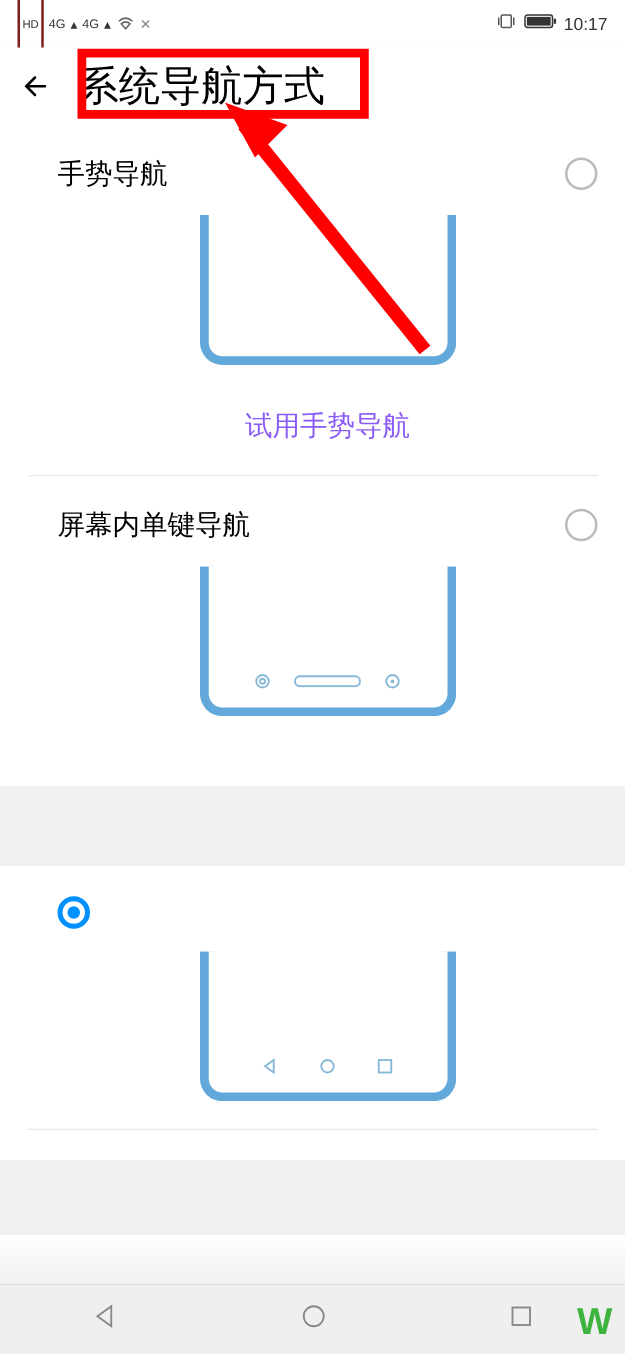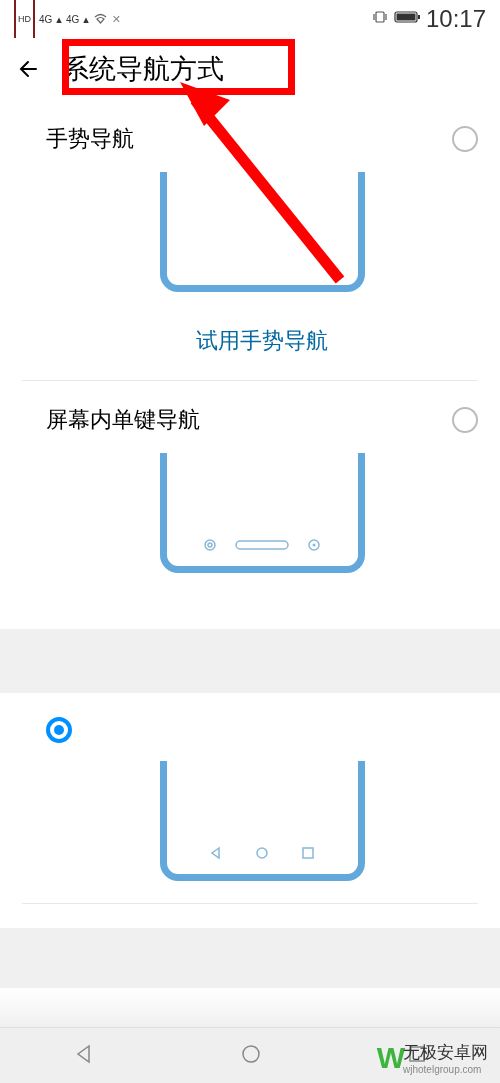--- a/index.html
+++ b/index.html
@@ -46,21 +46,21 @@
     }
     .back-arrow {
       width: 30px;
       height: 30px;
       display: flex;
       align-items: center;
       justify-content: center;
       margin-right: 10px;
     }
     .page-title {
-      font-size: 27px;
+      font-size: 33px;
       color: #000;
       font-weight: 400;
       padding: 3px 8px;
     }
     .title-box {
       position: absolute;
       top: 39px;
       left: 62px;
       width: 233px;
       height: 56px;
@@ -148,21 +148,21 @@
       right: 0;
       display: flex;
       justify-content: center;
       align-items: center;
       gap: 18px;
     }
     .option-link {
       text-align: center;
       padding: 12px 0 24px;
       font-size: 22px;
-      color: #0369a1;
+      color: #8b5cf6;
       font-weight: 500;
     }
     .divider {
       height: 1px;
       background: #e8e8e8;
       margin: 0 22px;
     }
     .gap {
       height: 64px;
       background: #f0f0f0;
@@ -241,21 +241,21 @@
           <path d="M2 4v6M14 4v6" stroke="#555" stroke-width="1.2"></path>
         </svg>
     </span>
     <span>
       <svg width="26" height="14" viewBox="0 0 26 14">
           <rect x="1" y="2" width="22" height="10" rx="2" fill="none" stroke="#333" stroke-width="1.2"></rect>
           <rect x="2.5" y="3.5" width="19" height="7" fill="#333"></rect>
           <rect x="24" y="5" width="2" height="4" fill="#333"></rect>
         </svg>
     </span>
-    <span style="font-size:24px;">10:17</span>
+    <span style="font-size:14px;">10:17</span>
   </div>
 </div>
 
 <div class="header">
   <div class="back-arrow">
     <svg width="24" height="24" viewBox="0 0 24 24">
         <path d="M19 12H5M11 5l-7 7 7 7" fill="none" stroke="#000" stroke-width="2" stroke-linecap="round"></path>
       </svg>
   </div>
   <div class="page-title">系统导航方式</div>
@@ -363,17 +363,13 @@
   </div>
   <div>
     <svg width="20" height="20" viewBox="0 0 20 20">
         <rect x="3" y="3" width="14" height="14" fill="none" stroke="#888" stroke-width="1.5"></rect>
       </svg>
   </div>
 </div>
 
 <div class="watermark">
   <div class="wm-logo">W</div>
-  <div class="wm-text">
-    <div class="wm-main">无极安卓网</div>
-    <div class="wm-sub">wjhotelgroup.com</div>
-  </div>
 </div>
 
 </body></html>

